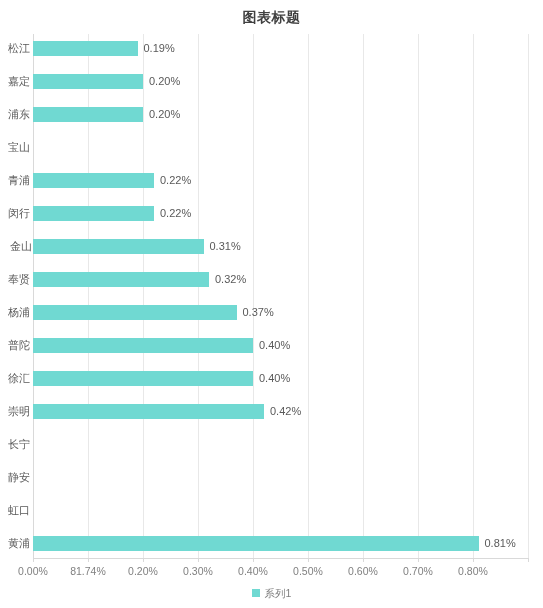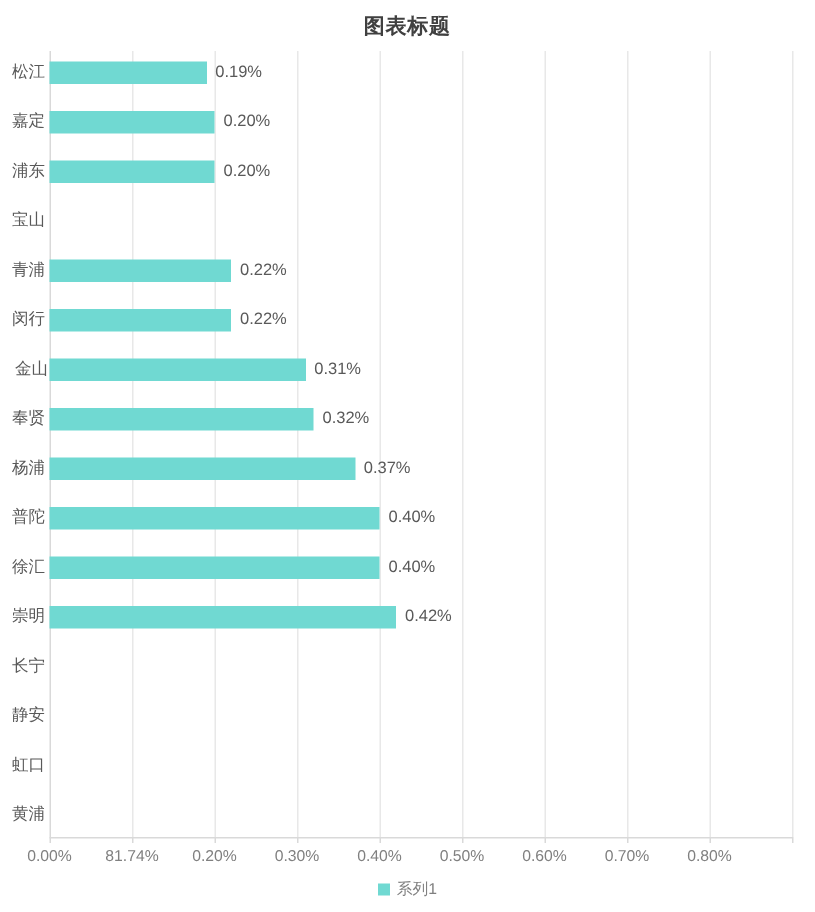--- a/index.html
+++ b/index.html
@@ -223,20 +223,24 @@
     </div>
     <div class="category-label" style="top: 371px; left: 2px;">徐汇</div>
     <div class="bar-row" style="top: 404px; left: 33px; width: 495px;">
       <div class="bar" style="width: 231px; background: rgb(112, 217, 210);"></div>
       <div class="bar-value" style="left: 237px;">0.42%</div>
     </div>
     <div class="category-label" style="top: 404px; left: 2px;">崇明</div>
     <div class="category-label" style="top: 437px; left: 2px;">长宁</div>
     <div class="category-label" style="top: 470px; left: 2px;">静安</div>
     <div class="category-label" style="top: 503px; left: 2px;">虹口</div>
+    <div class="bar-row" style="top: 536px; left: 33px; width: 495px;">
+      <div class="bar" style="width: 445.5px; background: rgb(112, 217, 210);"></div>
+      <div class="bar-value" style="left: 451.5px;">0.81%</div>
+    </div>
     <div class="category-label" style="top: 536px; left: 2px;">黄浦</div>
     <div class="tick-mark" style="left: 33px;"></div>
     <div class="tick-label" style="left: 33px;">0.00%</div>
     <div class="tick-mark" style="left: 88px;"></div>
     <div class="tick-label" style="left: 88px;">81.74%</div>
     <div class="tick-mark" style="left: 143px;"></div>
     <div class="tick-label" style="left: 143px;">0.20%</div>
     <div class="tick-mark" style="left: 198px;"></div>
     <div class="tick-label" style="left: 198px; text-align: center;">0.30%</div>
     <div class="tick-mark" style="left: 253px;"></div>

